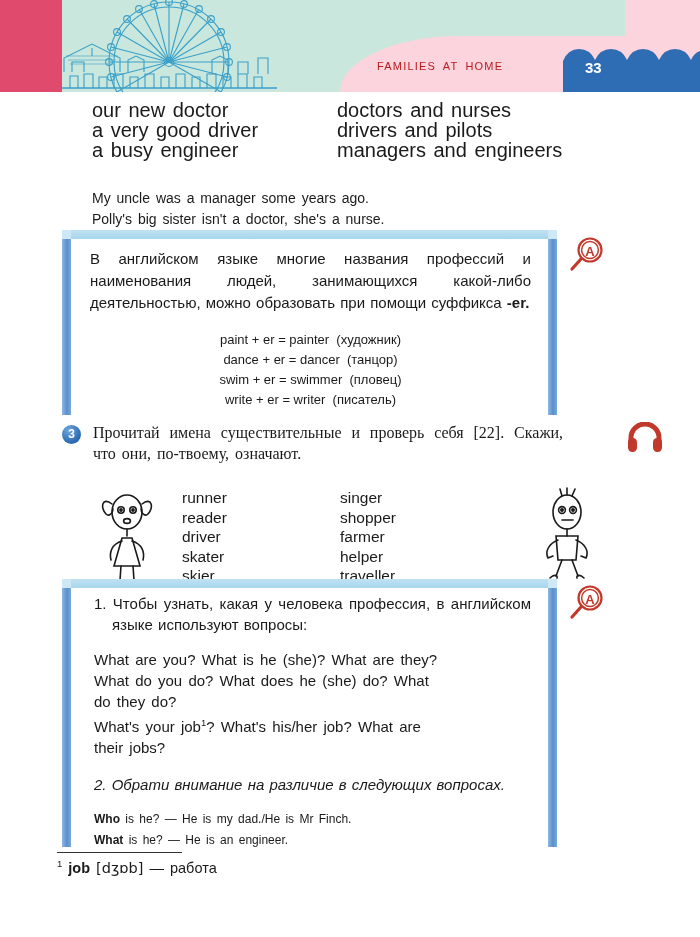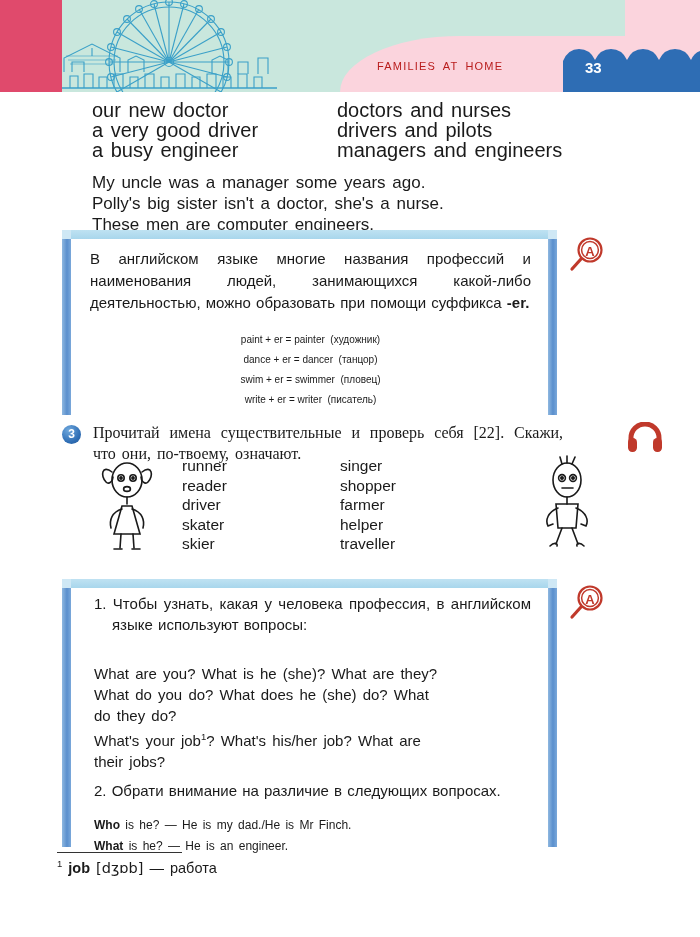--- a/index.html
+++ b/index.html
@@ -92,22 +92,22 @@
   }
   .two-col-row {
     display: flex;
     font-size: 20px;
     line-height: 20px;
     word-spacing: 2px;
   }
   .two-col-row .c1 { width: 245px; }
   .two-col-row .c2 { width: 275px; }
   .sent-block {
-    margin-top: 12px;
-    font-size: 17px;
+    margin-top: 28px;
+    font-size: 14px;
     line-height: 21px;
     word-spacing: 2px;
   }
 
   
   .bluebox {
     position: absolute;
     background: #ffffff;
   }
   .bb-top {
@@ -136,21 +136,21 @@
     padding: 18px 26px 10px 28px;
   }
   .rus-para {
     font-size: 15px;
     line-height: 22px;
     text-align: justify;
     word-spacing: 1px;
   }
   .formula-list {
     margin-top: 16px;
-    font-size: 10px;
+    font-size: 13px;
     line-height: 20px;
     text-align: center;
   }
   .formula-list div { white-space: pre; }
 
   
   .exercise {
     position: absolute;
     left: 62px; top: 330px;
     width: 560px;
@@ -177,21 +177,21 @@
     word-spacing: 2px;
   }
   .headphones {
     position: absolute;
     left: 565px; top: 0px;
   }
 
   
   .wordzone {
     position: absolute;
-    left: 62px; top: 364px;
+    left: 62px; top: 396px;
     width: 570px;
     height: 100px;
   }
   .fig-girl { position: absolute; left: 30px;  top: 0px; }
   .fig-boy  { position: absolute; left: 470px; top: -2px; }
   .wordcol {
     position: absolute;
     font-size: 15.5px;
     line-height: 19.5px;
   }
@@ -204,21 +204,21 @@
   
   .num-item {
     font-size: 15px;
     line-height: 21px;
     text-align: justify;
     padding-left: 18px;
     text-indent: -18px;
     word-spacing: 1px;
   }
   .eng-para {
-    margin-top: 28px;
+    margin-top: 14px;
     font-size: 15px;
     line-height: 21px;
     text-align: justify;
     word-spacing: 2px;
   }
   .eng-para .nojust { text-align: left; }
   .qa-line { font-size: 12px; line-height: 21px; word-spacing: 2px; }
   .qa-line b { font-weight: bold; }
   sup { font-size: 9.5px; vertical-align: super; }
 
@@ -474,21 +474,21 @@
       <div class="num-item">1. Чтобы узнать, какая у человека профессия, в английском языке используют вопросы:</div>
 
       <div class="eng-para">
         <div>What are you? What is he (she)? What are they?</div>
         <div>What do you do? What does he (she) do? What</div>
         <div class="nojust">do they do?</div>
         <div><span>What's your job</span><sup>1</sup><span>? What's his/her job? What are</span></div>
         <div class="nojust">their jobs?</div>
       </div>
 
-      <div class="num-item" style="margin-top:8px;">2. Обрати внимание на различие в следующих вопросах.</div>
+      <div class="num-item" style="margin-top:16px;font-style:italic;">2. Обрати внимание на различие в следующих вопросах.</div>
 
       <div style="margin-top:14px;">
         <div class="qa-line"><b>Who</b><span> is he? — He is my dad./He is Mr Finch.</span></div>
         <div class="qa-line"><b>What</b><span> is he? — He is an engineer.</span></div>
       </div>
     </div>
   </div>
 
   <div class="magnifier" style="left:566px; top:490px;">
     <svg width="42" height="42" viewBox="0 0 42 42">

